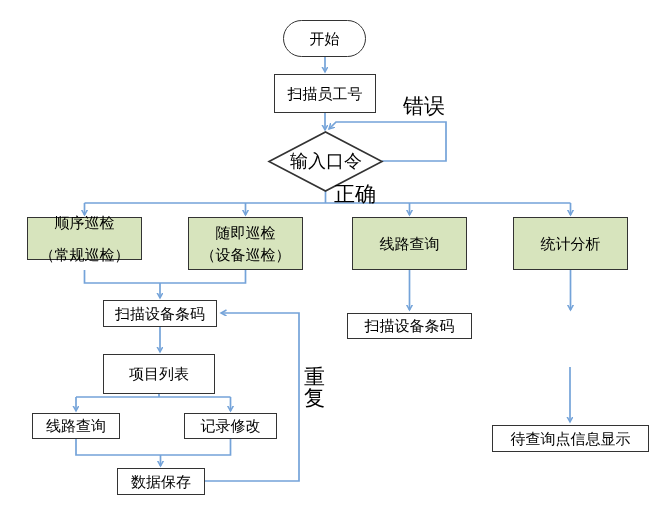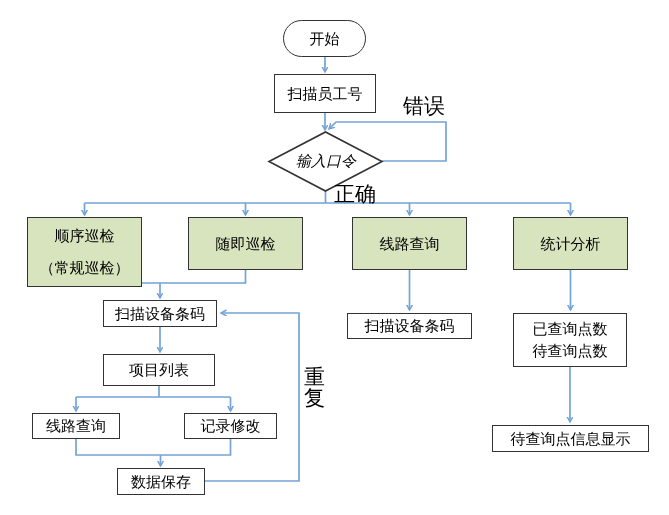--- a/index.html
+++ b/index.html
@@ -41,26 +41,25 @@
     background: var(--process-fill, #d7e4bd);
     flex-direction: column;
     line-height: 22px;
   }
   .node.two-line { flex-direction: column; line-height: 22px; }
   .oval { border-radius: 19px; }
   .diamond-label {
     position: absolute;
     background: transparent;
     border: none;
-    font-size: 15px;
+    font-size: 18px;
     text-align: center;
     display: flex;
     align-items: center;
     justify-content: center;
-    font-style: italic;
   }
   .flow-label {
     position: absolute;
     font-size: 21px;
     line-height: 20px;
     white-space: nowrap;
   }
   .flow-label.vertical {
     width: 19px;
     white-space: normal;
@@ -116,40 +115,37 @@
 
     <polygon class="diamond-shape" points="269,161.5 325.5,132 382,161.5 325.5,191"></polygon>
   </svg>
 
   <div class="node oval" style="left:283px; top:20px; width:83px; height:37px;">开始</div>
 
   <div class="node" style="left:274px; top:74px; width:102px; height:39px;">扫描员工号</div>
 
   <div class="diamond-label" style="left:276px; top:151px; width:100px; height:20px;">输入口令</div>
 
-  <div class="node green" style="left:27px; top:217px; width:115px; height:70px;gap:10px;">
+  <div class="node green" style="left:27px; top:217px; width:115px; height:43px;gap:10px;">
     <span>顺序巡检</span>
     <span>（常规巡检）</span>
   </div>
   <div class="node green" style="left:188px; top:217px; width:115px; height:53px;">
     <span>随即巡检</span>
+    <span>（设备巡检）</span>
   </div>
   <div class="node green" style="left:352px; top:217px; width:115px; height:53px;">线路查询</div>
   <div class="node green" style="left:513px; top:217px; width:115px; height:53px;">统计分析</div>
 
   <div class="node" style="left:103px; top:300px; width:114px; height:27px;">扫描设备条码</div>
-  <div class="node" style="left:103px; top:354px; width:112px; height:32px;">项目列表</div>
+  <div class="node" style="left:103px; top:354px; width:112px; height:40px;">项目列表</div>
   <div class="node" style="left:32px; top:413px; width:88px; height:26px;">线路查询</div>
   <div class="node" style="left:184px; top:413px; width:93px; height:26px;">记录修改</div>
   <div class="node" style="left:117px; top:468px; width:88px; height:27px;">数据保存</div>
 
   <div class="node" style="left:347px; top:313px; width:125px; height:26px;">扫描设备条码</div>
-  <div class="node two-line" style="left:513px; top:313px; width:114px; height:54px;">
-    <span>已查询点数</span>
-    <span>待查询点数</span>
-  </div>
   <div class="node" style="left:492px; top:425px; width:157px; height:27px;">待查询点信息显示</div>
 
   <div class="flow-label" style="left:403px; top:96px;">错误</div>
   <div class="flow-label" style="left:334px; top:184px;">正确</div>
   <div class="flow-label vertical" style="left:304px; top:366px;">重复</div>
 
 </div>
 
 </body></html>

